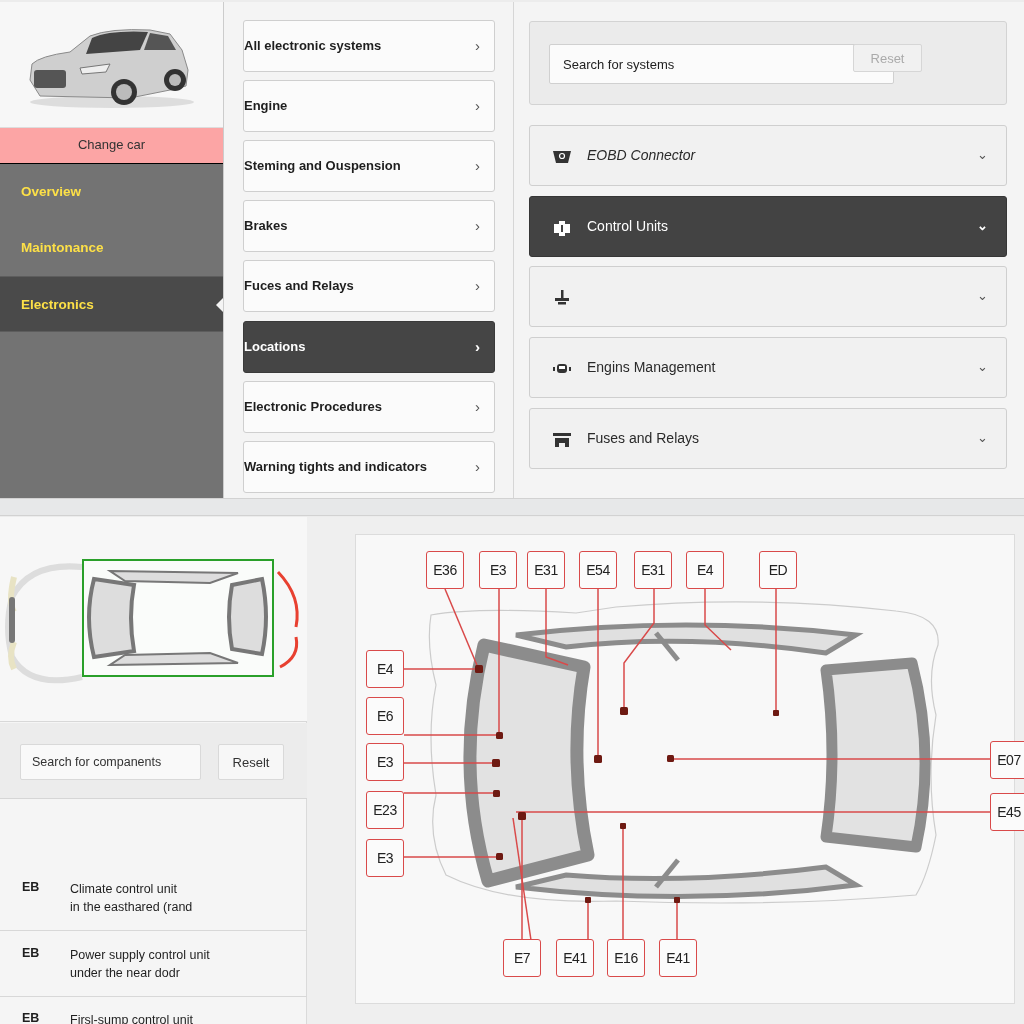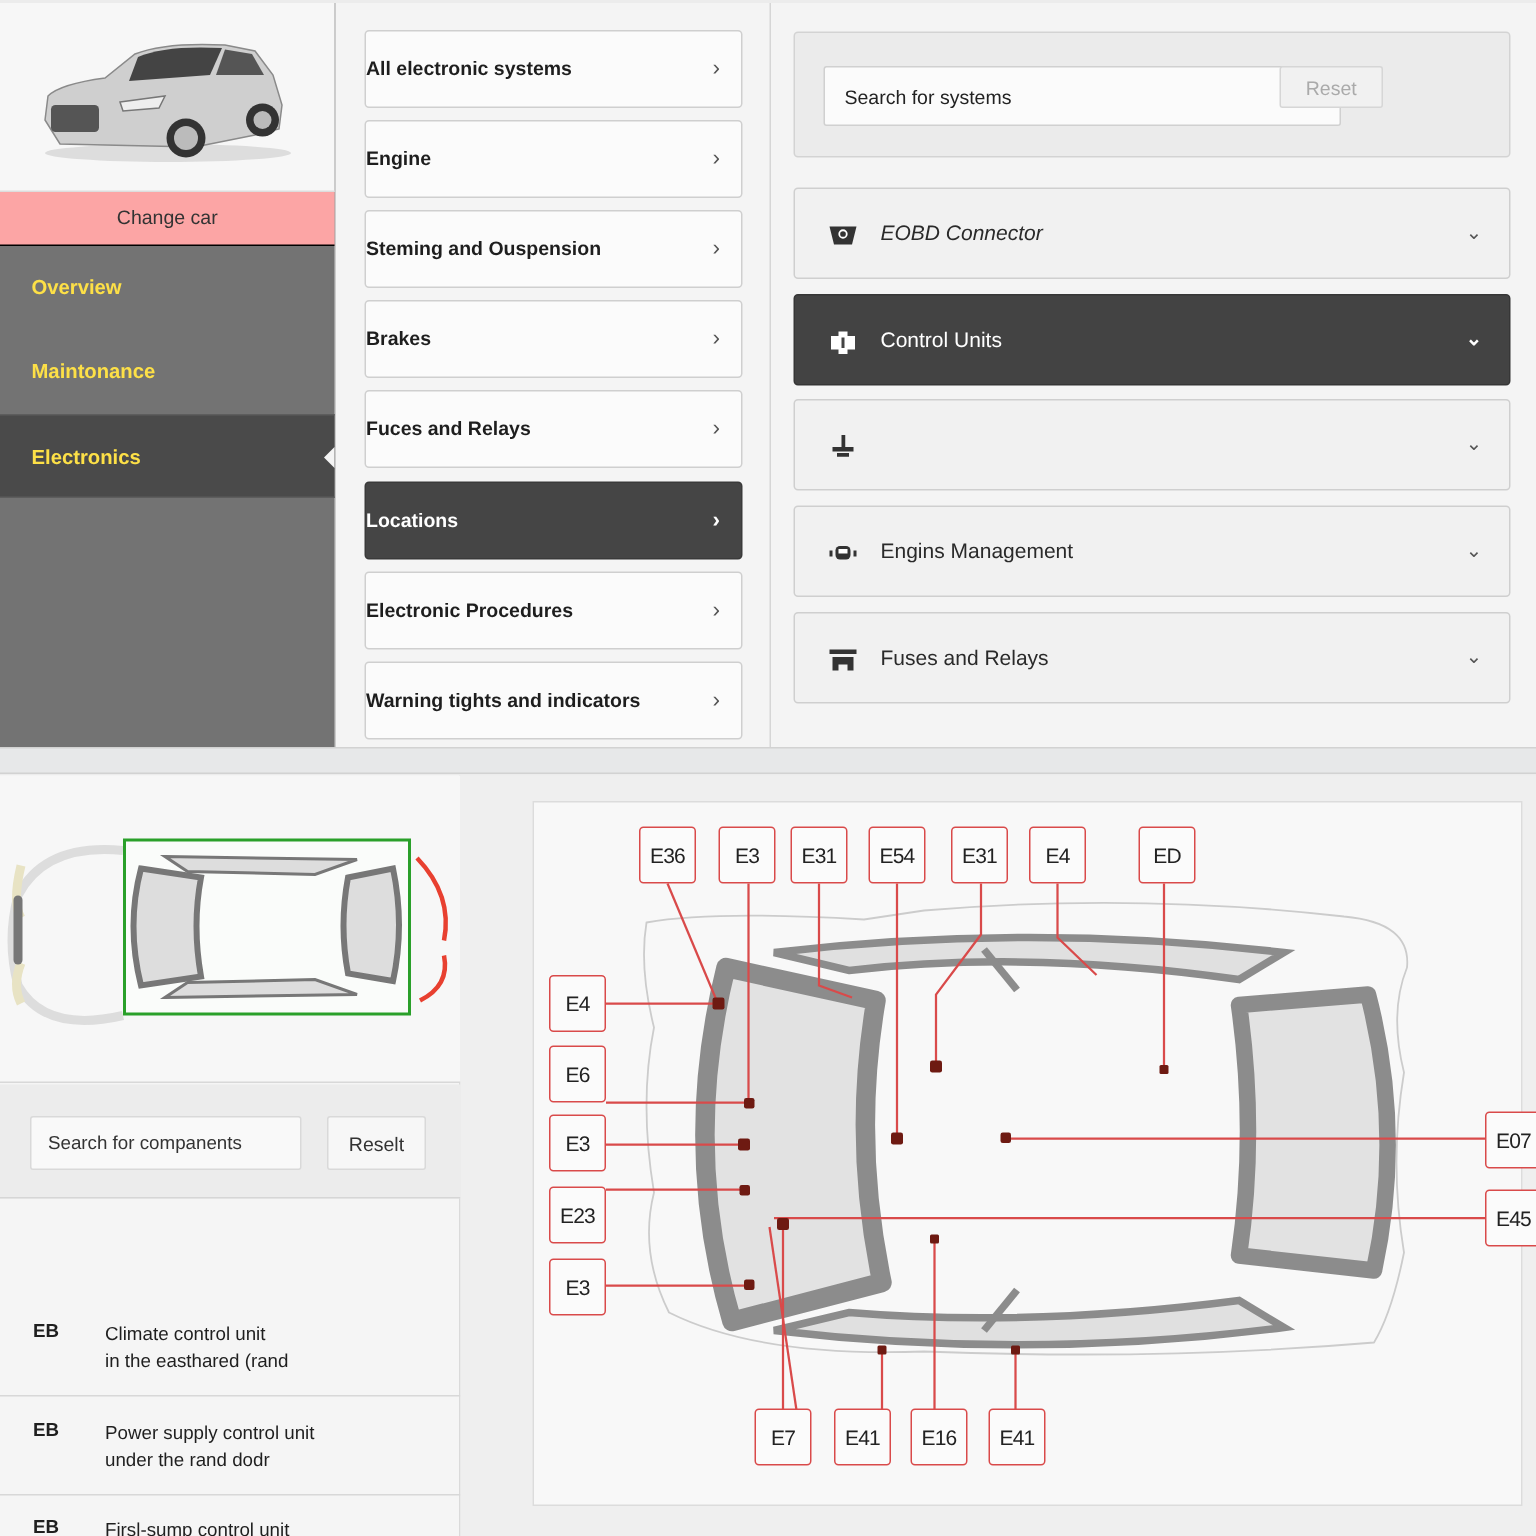--- a/index.html
+++ b/index.html
@@ -162,21 +162,21 @@
     <button class="comp-reset">Reselt</button>
   </div>
   <div class="list-row" style="top:347px; height:67px;">
     <span class="code" style="top:16px;">EB</span>
     <span class="desc" style="top:16px;">Climate control unit</span>
     <span class="desc" style="top:34px;">in the easthared (rand</span>
   </div>
   <div class="list-row" style="top:414px; height:66px;">
     <span class="code" style="top:15px;">EB</span>
     <span class="desc" style="top:15px;">Power supply control unit</span>
-    <span class="desc" style="top:33px;">under the rand dodr</span>
+    <span class="desc" style="top:33px;">under the near dodr</span>
   </div>
   <div class="list-row" style="top:480px; height:40px; border-bottom:none;">
     <span class="code" style="top:14px;">EB</span>
     <span class="desc" style="top:14px;">Firsl-sump control unit</span>
   </div>
 </div>
 
 <div class="diagram-wrap">
   <div class="diagram">
     <svg width="660" height="470" viewBox="0 0 660 470" style="position:absolute;left:0;top:0;">

